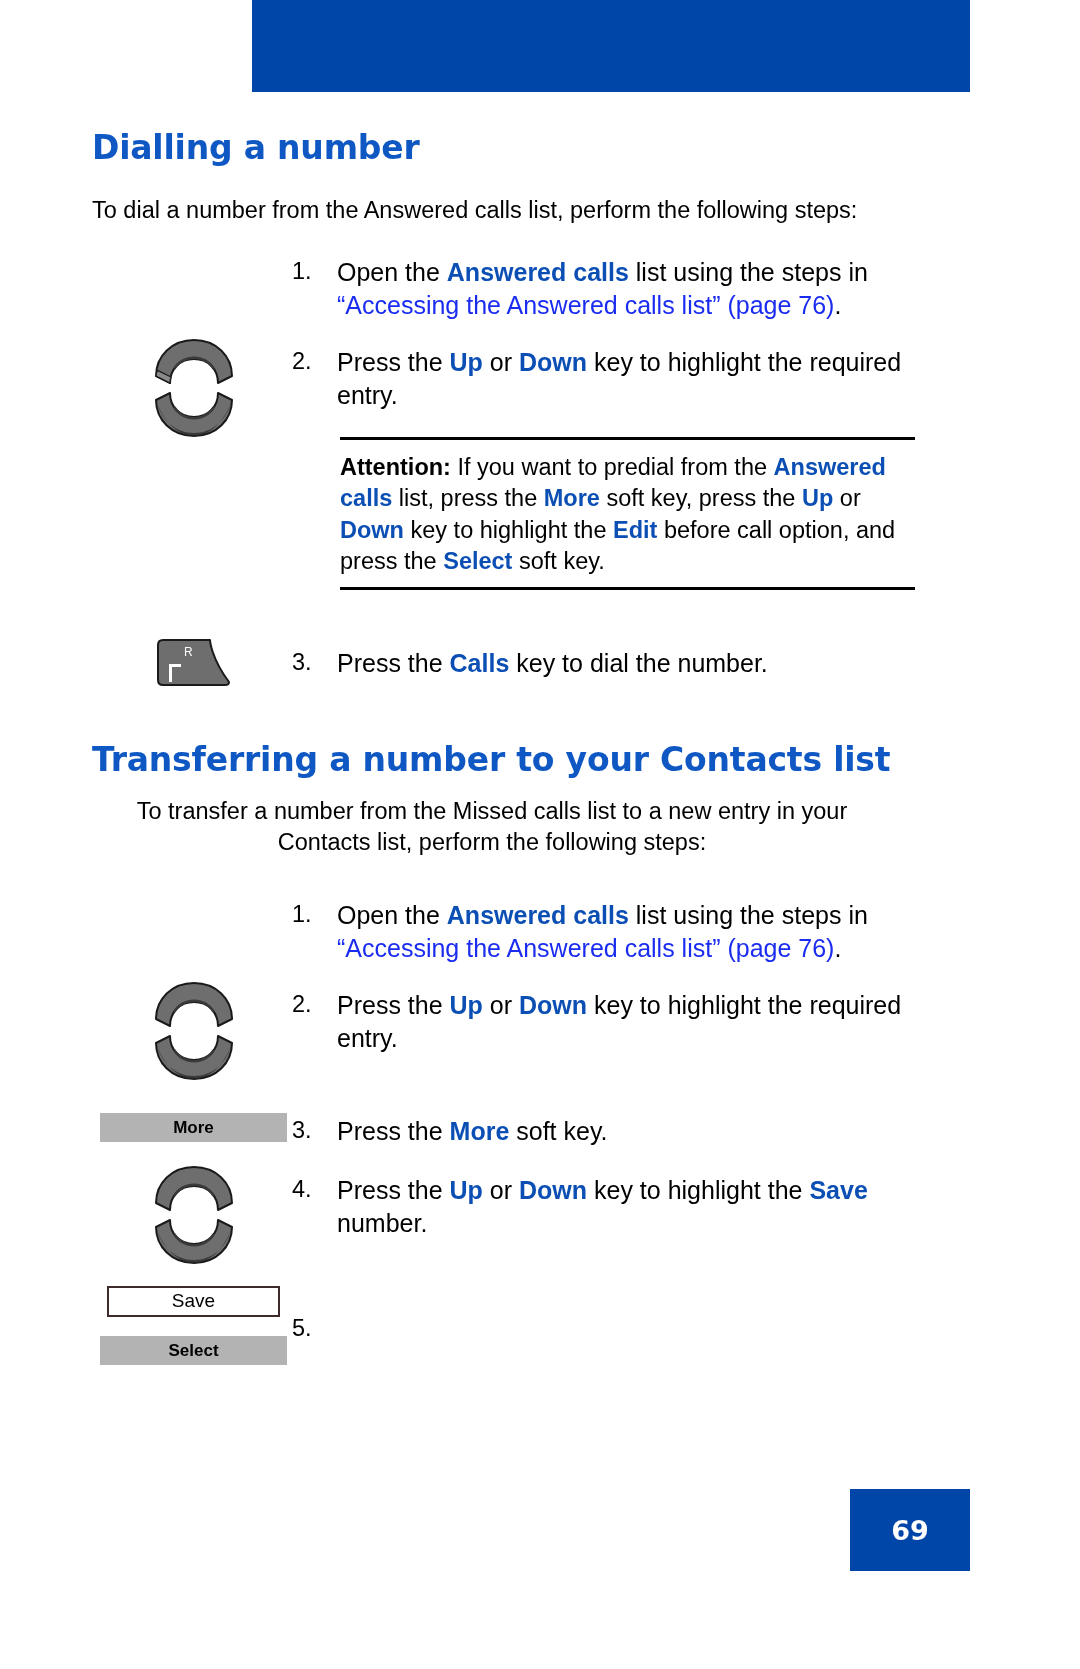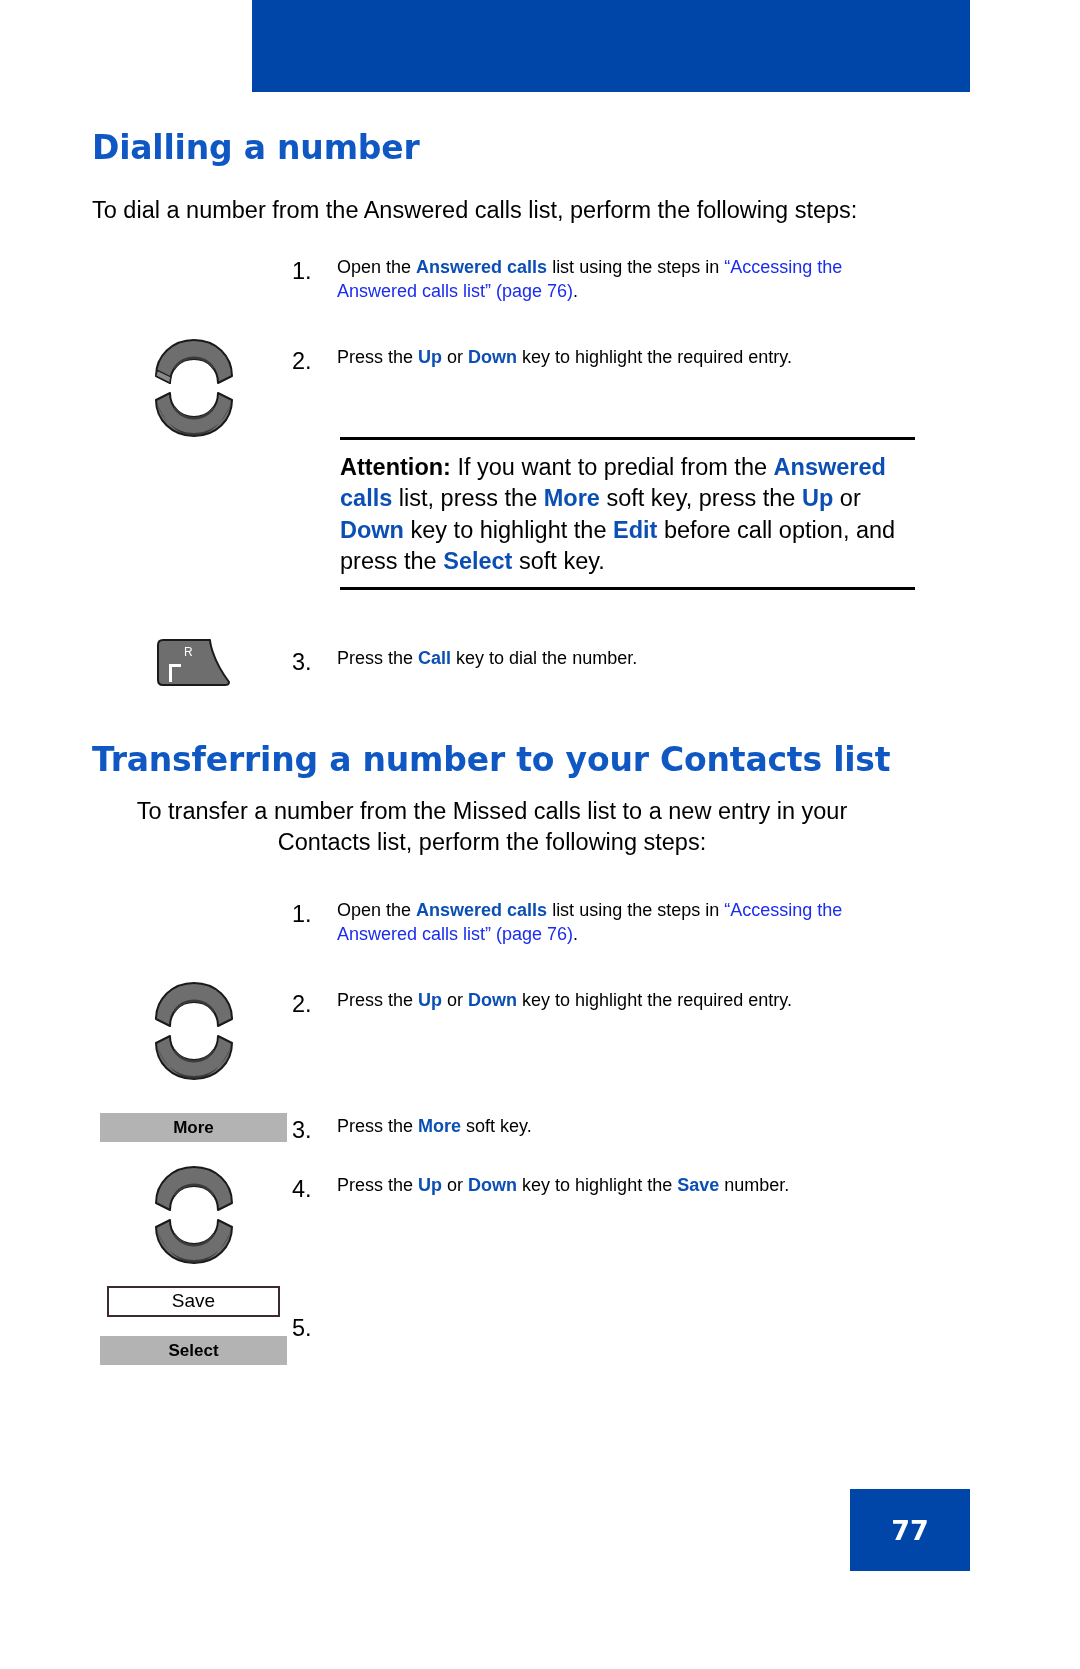--- a/index.html
+++ b/index.html
@@ -58,21 +58,21 @@
     align-items: flex-start;
   }
   .step-num {
     width: 45px;
     flex: 0 0 45px;
     font-size: 23.5px;
     line-height: 1.33;
     color: #000;
   }
   .step-text {
-    font-size: 18px;
+    font-size: 25px;
     line-height: 1.33;
     color: #000;
   }
 
   b.blue { color: #0b4fb5; font-weight: bold; }
   a.xref, .xref {
     color: #1a2cf0;
     text-decoration: none;
   }
 
@@ -186,21 +186,21 @@
 <div class="callkey" style="left:155px; top:636px;">
   <svg width="80" height="52" viewBox="0 0 80 52" xmlns="http://www.w3.org/2000/svg">
     <path d="M3 9 C3 6 5 4 8 4 L55 4 C55 4 56 22 74 46 C74 48 72 49 70 49 L8 49 C5 49 3 47 3 44 Z" fill="#6e6e6e" stroke="#1a1a1a" stroke-width="2" stroke-linejoin="round"></path>
     <text x="29" y="20" font-family="Liberation Sans, sans-serif" font-size="12" fill="#ffffff">R</text>
     <path d="M14 28 L26 28 L26 31 L17 31 L17 46 L14 46 Z" fill="#ffffff"></path>
   </svg>
 </div>
 
 <div class="step" style="left:292px; top:647px; width:640px;">
   <div class="step-num">3.</div>
-  <div class="step-text"><span>Press the </span><b class="blue">Call</b><span> key to dial the number.</span></div>
+  <div class="step-text"><span>Press the </span><b class="blue">Calls</b><span> key to dial the number.</span></div>
 </div>
 
 <h1 class="section-heading abs" style="left:92px; top:740px;">Transferring a number to your Contacts list</h1>
 
 <p class="intro abs" style="left:92px; top:796px; width:800px;text-align:center;">To transfer a number from the Missed calls list to a new entry in your Contacts list, perform the following steps:</p>
 
 <div class="step" style="left:292px; top:899px; width:620px;">
   <div class="step-num">1.</div>
   <div class="step-text"><span>Open the </span><b class="blue">Answered calls</b><span> list using the steps in </span><span class="xref">“Accessing the Answered calls list” (page 76)</span><span>.</span></div>
 </div>
@@ -244,13 +244,13 @@
 
 <div class="softkey outline" style="left:107px; top:1286px; width:173px;">Save</div>
 
 <div class="softkey filled" style="left:100px; top:1336px;">Select</div>
 
 <div class="step" style="left:292px; top:1313px; width:640px;">
   <div class="step-num">5.</div>
 </div>
 
 <div class="pagenum-band"></div>
-<div class="pagenum">77</div>
+<div class="pagenum">69</div>
 
 </body></html>

